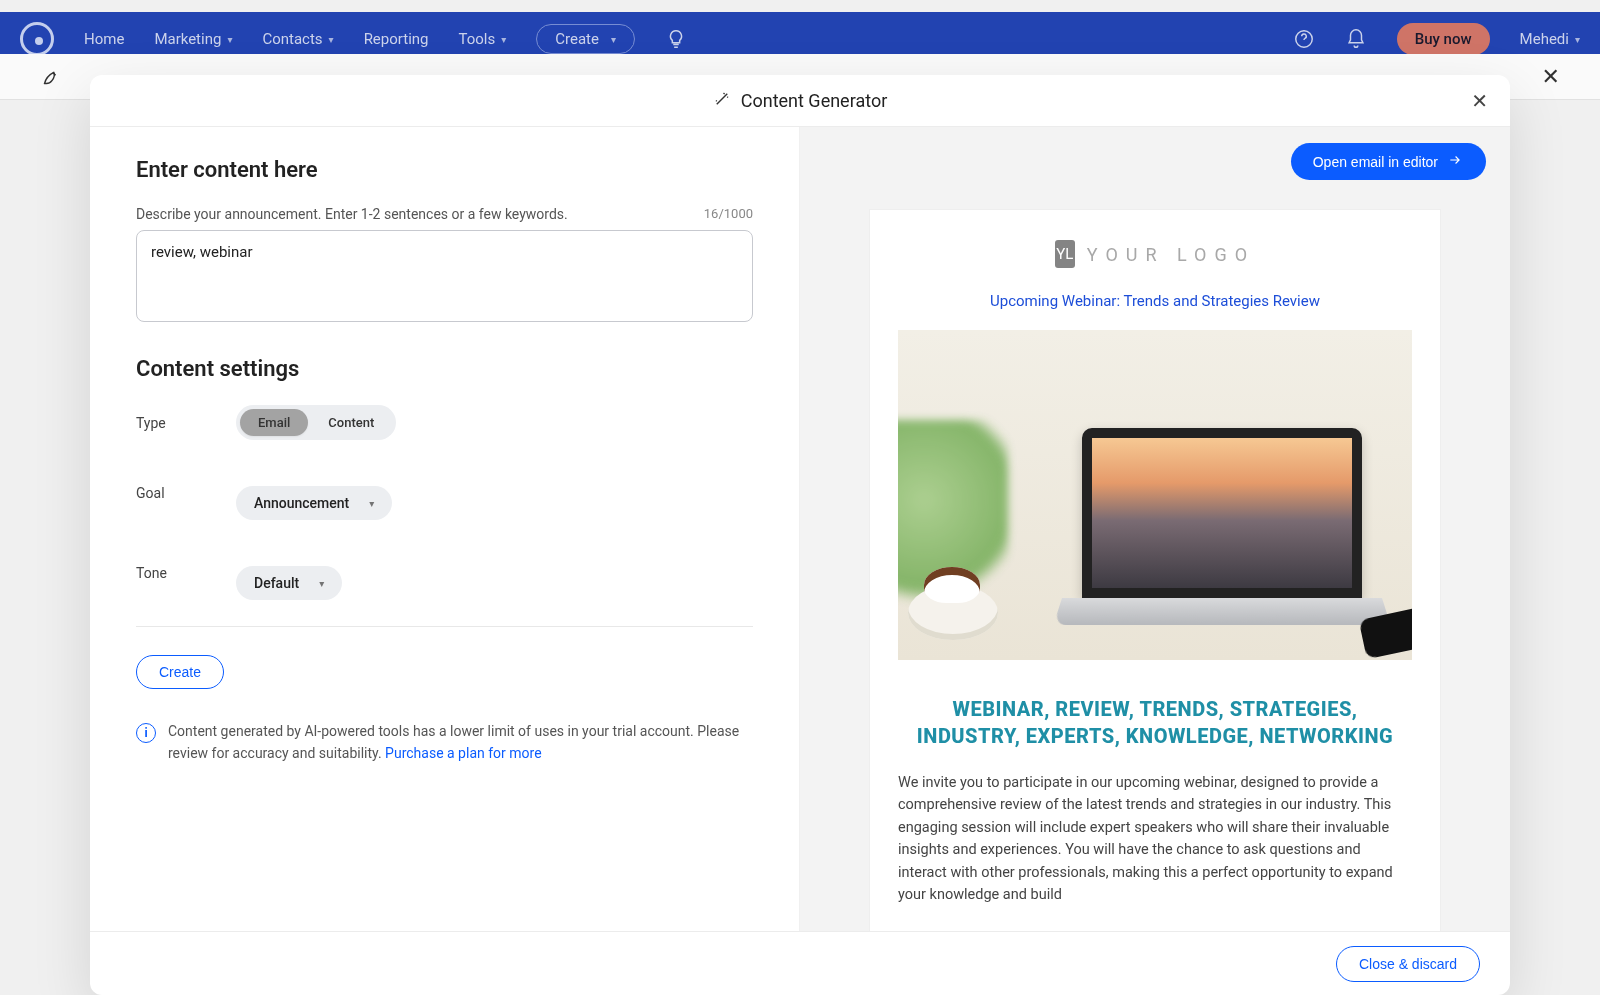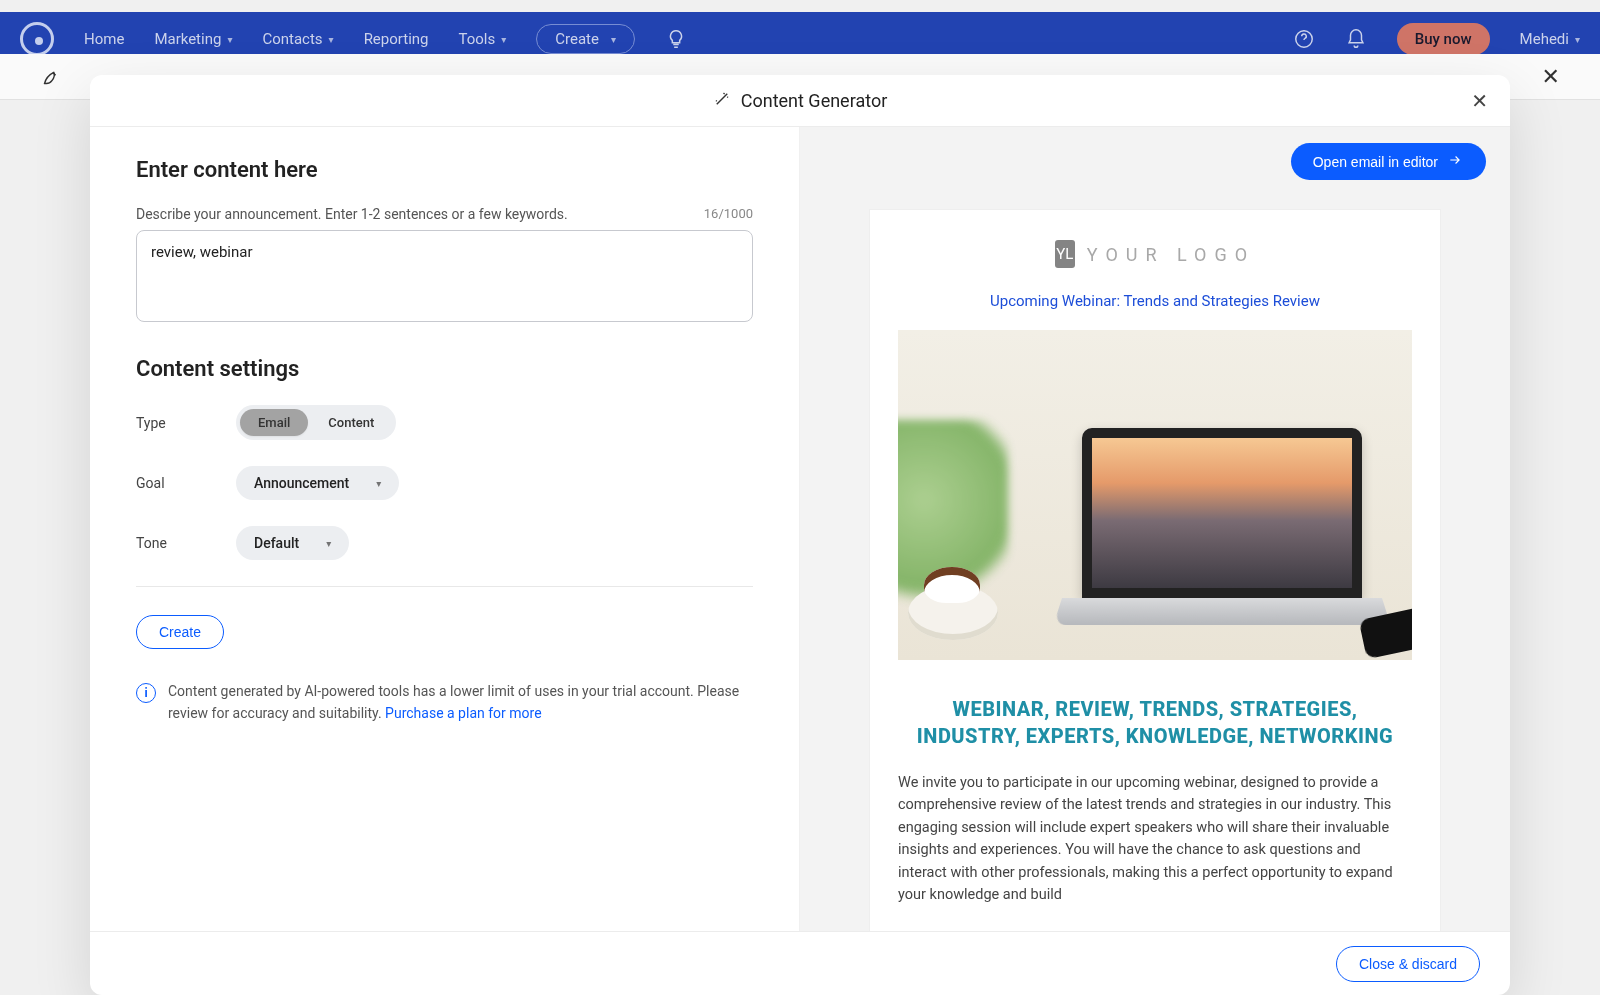--- a/index.html
+++ b/index.html
@@ -199,23 +199,24 @@
     box-shadow: 0 1px 2px rgba(0,0,0,.06);
   }
   .pill-select {
     background: #eceef1;
     border-radius: 20px;
     padding: 9px 18px;
     font-size: 14px;
     font-weight: 500;
     display: flex;
     align-items: center;
-    gap: 27px;
+    gap: 20px;
     cursor: pointer;
     color: #222;
+    margin-top: 20px;
   }
   .divider {
     border-top: 1px solid #e8e8e8;
     margin: 10px 0 28px 0;
   }
   .create-btn {
     border: 1.5px solid #0b5cff;
     color: #0b5cff;
     background: #fff;
     padding: 8px 22px;

